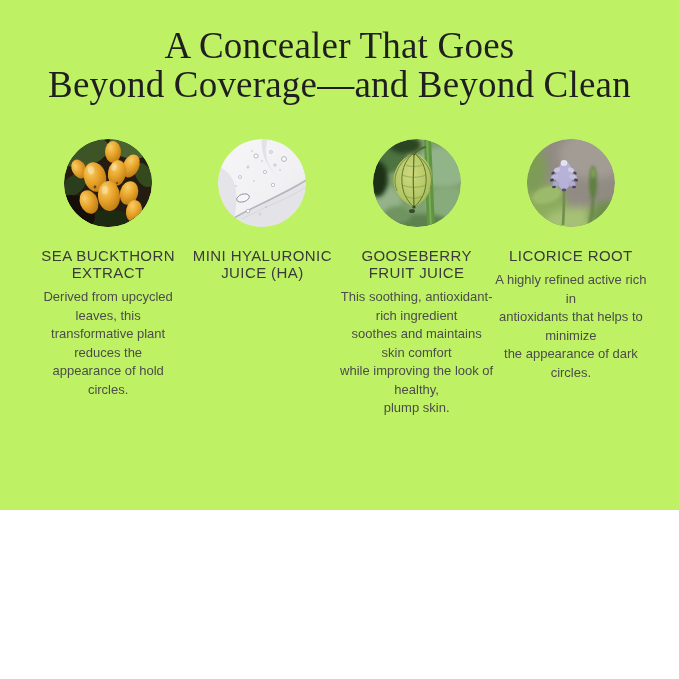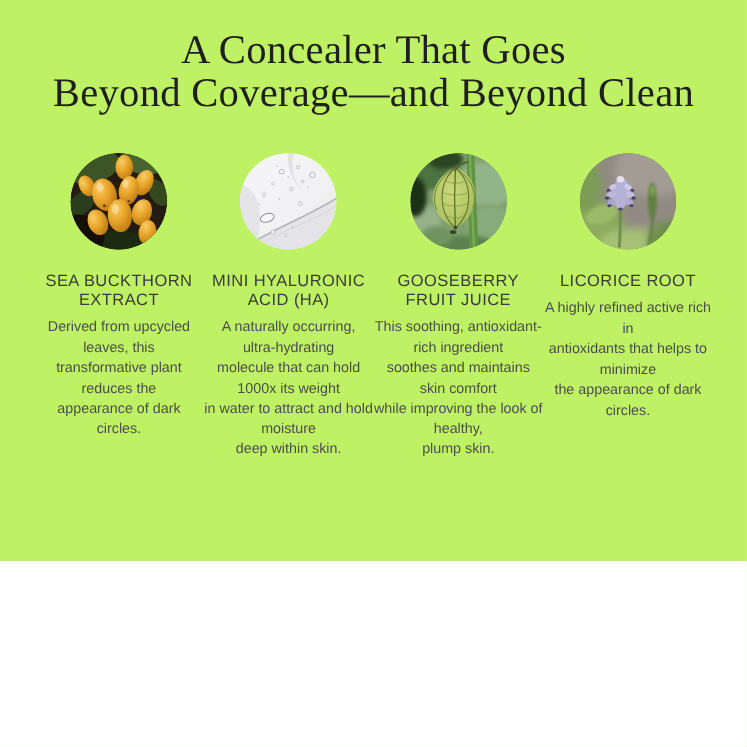--- a/index.html
+++ b/index.html
@@ -106,21 +106,21 @@
             <ellipse cx="50" cy="28" rx="2.6" ry="3.8" fill="#ffffff" opacity="0.32" transform="rotate(10 50 28)"></ellipse>
             <ellipse cx="41" cy="51" rx="3.2" ry="4.5" fill="#ffffff" opacity="0.3"></ellipse>
             <circle cx="31" cy="48" r="1.4" fill="#6d3f14"></circle>
             <circle cx="53" cy="44" r="1.1" fill="#6d3f14"></circle>
           </g>
         </svg>
       </div>
       <div class="ing-name">SEA BUCKTHORN EXTRACT</div>
       <div class="ing-desc">Derived from upcycled leaves, this
 transformative plant reduces the
-appearance of dark circles.</div>
+appearance of hold circles.</div>
     </div>
 
     <div class="cell">
       <div class="photo">
         <svg viewBox="0 0 88 88" xmlns="http://www.w3.org/2000/svg">
           <defs>
             <clipPath id="cp2">
                 <circle cx="44" cy="44" r="44"></circle>
               </clipPath>
             <linearGradient id="gelG" x1="0" y1="0" x2="1" y2="1">
@@ -149,25 +149,21 @@
             <circle cx="42" cy="75" r="1.1" fill="#fbfbfd" stroke="#adadb5" stroke-width="0.5"></circle>
             <circle cx="34" cy="12" r="0.7" fill="#b3b3bb"></circle>
             <circle cx="44" cy="22" r="0.7" fill="#b3b3bb"></circle>
             <circle cx="36" cy="42" r="0.7" fill="#b3b3bb"></circle>
             <circle cx="62" cy="31" r="0.7" fill="#b3b3bb"></circle>
             <circle cx="18" cy="47" r="0.7" fill="#b3b3bb"></circle>
             <circle cx="48" cy="68" r="0.7" fill="#b3b3bb"></circle>
           </g>
         </svg>
       </div>
-      <div class="ing-name">MINI HYALURONIC ACID (HA)</div>
-      <div class="ing-desc">A naturally occurring, ultra-hydrating
-molecule that can hold 1000x its weight
-in water to attract and hold moisture
-deep within skin.</div>
+      <div class="ing-name">MINI HYALURONIC JUICE (HA)</div>
     </div>
 
     <div class="cell">
       <div class="photo">
         <svg viewBox="0 0 88 88" xmlns="http://www.w3.org/2000/svg">
           <defs>
             <clipPath id="cp4">
                 <circle cx="44" cy="44" r="44"></circle>
               </clipPath>
             <radialGradient id="huskG" cx="45%" cy="40%" r="75%">

